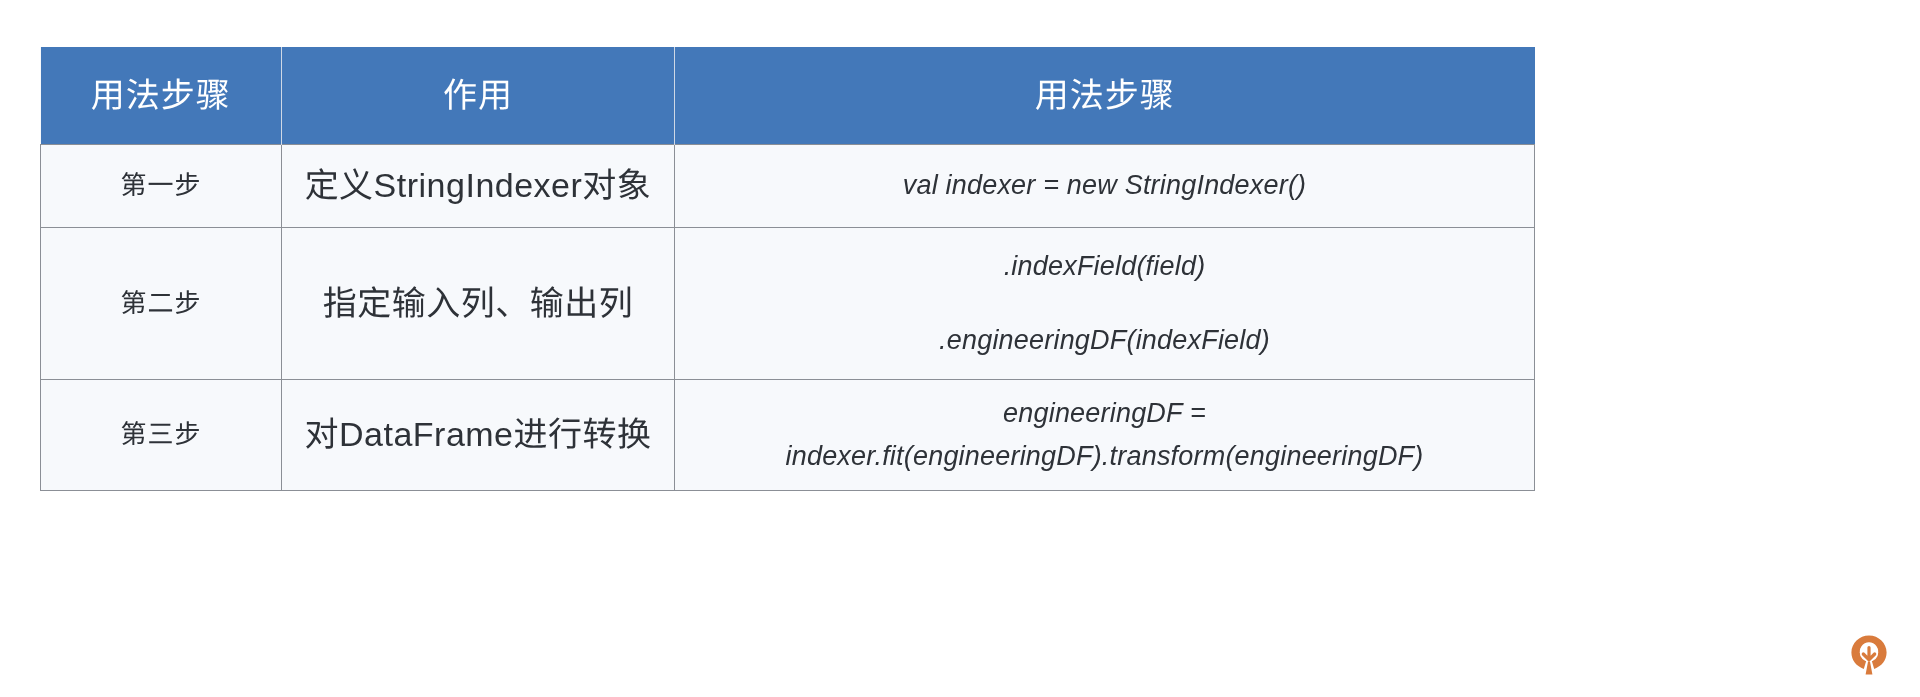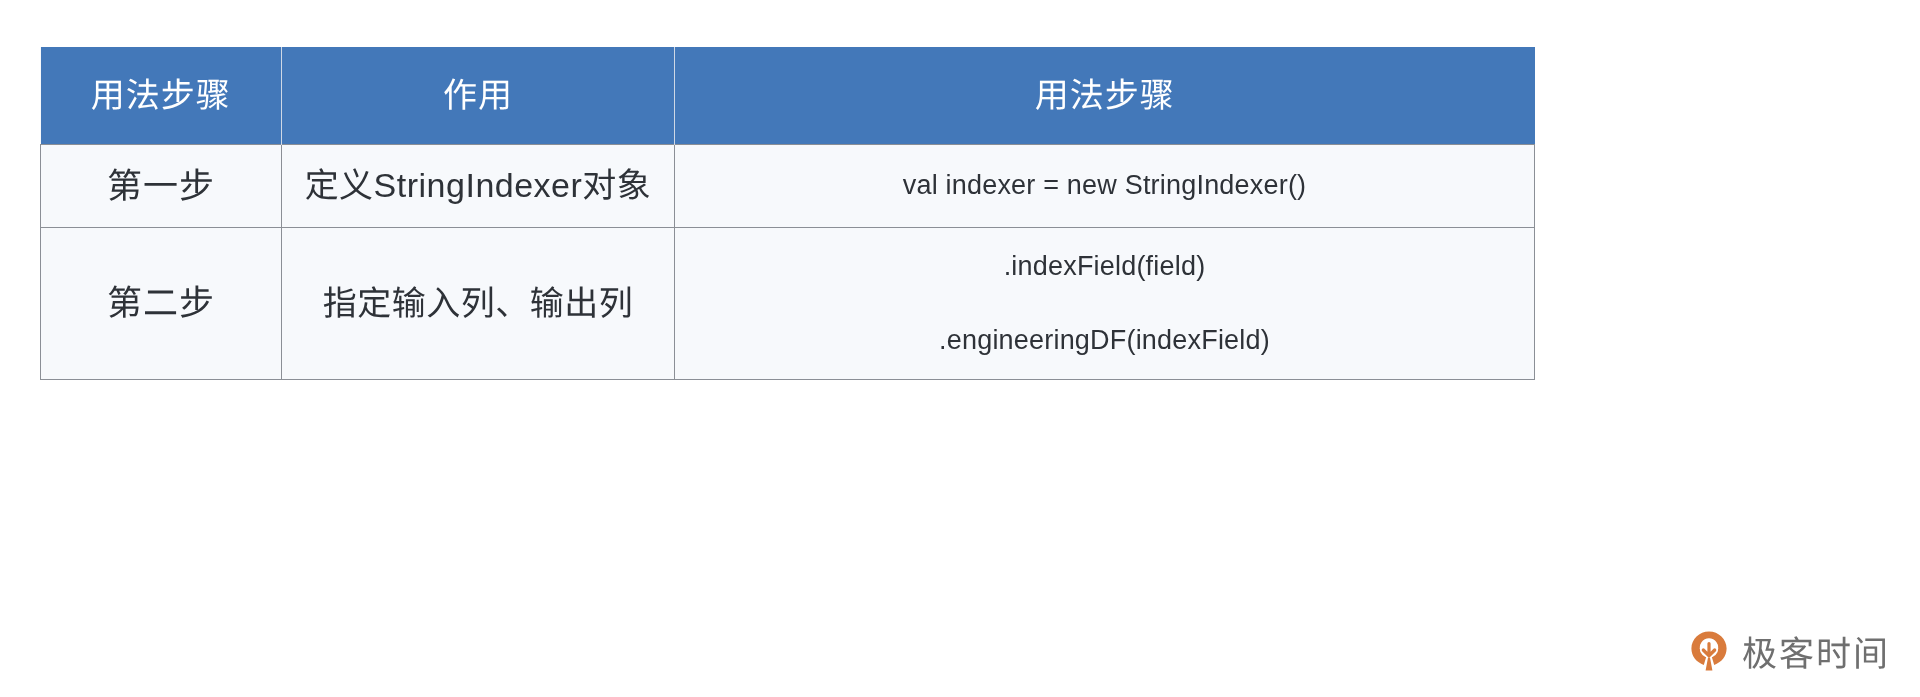--- a/index.html
+++ b/index.html
@@ -71,33 +71,33 @@
   }
   table.usage-table tbody td:last-child {
     border-right: none;
   }
 
   table.usage-table tbody tr:last-child td {
     border-bottom: 1px solid #8b8f96;
   }
 
   table.usage-table tbody td.step-cell {
-    font-size: 35px;
+    font-size: 26px;
     letter-spacing: 1px;
   }
   table.usage-table tbody td.purpose-cell {
     font-size: 34px;
     letter-spacing: 0.5px;
   }
   table.usage-table tbody td.code-cell {
     font-size: 27px;
     letter-spacing: 0.2px;
   }
 
-  .code-line { display: block; }
+  .code-line { display: block; font-style: italic; }
   .code-line + .code-line { margin-top: 34px; }
 
   tr.row-2 td { height: 123px; }
   tr.row-1 td { height: 54px; }
   tr.row-3 td { height: 78px; }
 
   
   table.usage-table tbody tr td:first-child {
     border-left: 1px solid #8b8f96;
   }
@@ -160,31 +160,38 @@
 
         <tr class="row-2">
           <td class="step-cell">第二步</td>
           <td class="purpose-cell">指定输入列、输出列</td>
           <td class="code-cell">
             <span class="code-line">.indexField(field)</span>
             <span class="code-line">.engineeringDF(indexField)</span>
           </td>
         </tr>
 
+        <tr class="row-3">
+          <td class="step-cell">第三步</td>
+          <td class="purpose-cell">对DataFrame进行转换</td>
+          <td class="code-cell">
+            <span class="code-line" style="margin-top:0">engineeringDF =</span>
+            <span class="code-line" style="margin-top:4px">indexer.fit(engineeringDF).transform(engineeringDF)</span>
+          </td>
+        </tr>
 
       </tbody>
     </table>
   </div>
 
   <div class="logo">
     <span class="logo-mark">
       <svg width="42" height="42" viewBox="0 0 42 42" xmlns="http://www.w3.org/2000/svg">
         <path d="M21 1.6C11.3 1.6 3.4 9.2 3.4 18.6c0 7.6 5.2 14 12.4 16.3l2.6-8.6a9.2 9.2 0 1 1 5.2 0l2.6 8.6c7.2-2.3 12.4-8.7 12.4-16.3C38.6 9.2 30.7 1.6 21 1.6z" fill="#d97b3c"></path>
         <path d="M21 22.2l3.4 18.2h-6.8L21 22.2z" fill="#d97b3c"></path>
         <circle cx="21" cy="18.6" r="9.2" fill="#ffffff"></circle>
         <path d="M21 11.2c-1.1 0-2 .9-2 2v7.6l-2.4-2.4a2 2 0 0 0-2.9 2.8l5.9 5.9 5.9-5.9a2 2 0 1 0-2.9-2.8L20.2 21V13.2c0-1.1.9-2 2-2z" fill="#d97b3c" opacity="0"></path>
         <path d="M22.6 13.6v8.1l2.9-2.9a1.7 1.7 0 0 1 2.4 2.4l-6.9 6.9-6.9-6.9a1.7 1.7 0 0 1 2.4-2.4l2.9 2.9v-8.1a1.6 1.6 0 1 1 3.2 0z" fill="#d97b3c"></path>
       </svg>
     </span>
-    <span class="logo-text">极客时间</span>
   </div>
 
 </div>
 
 </body></html>

